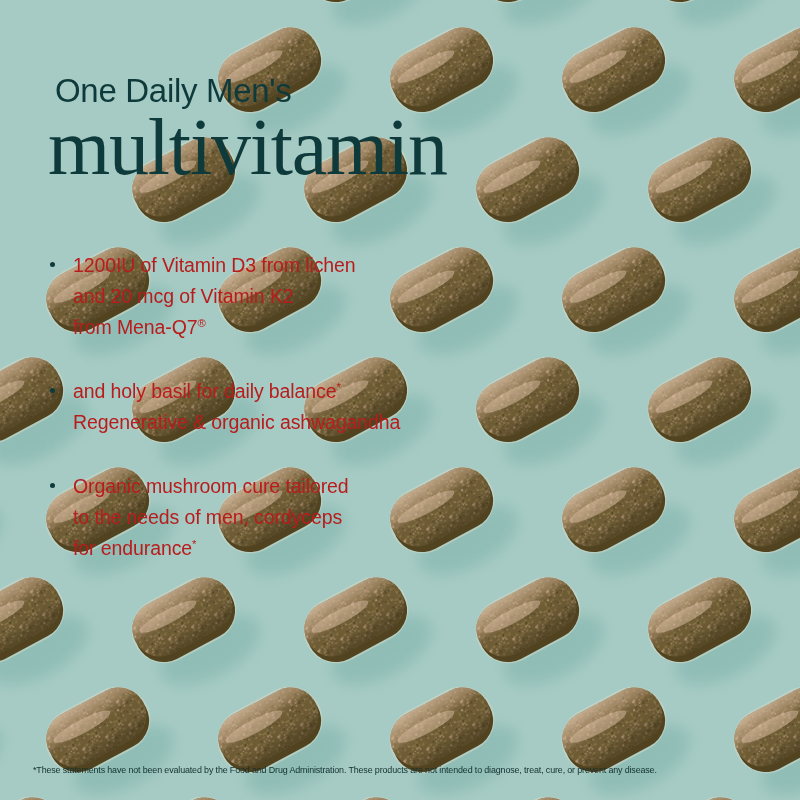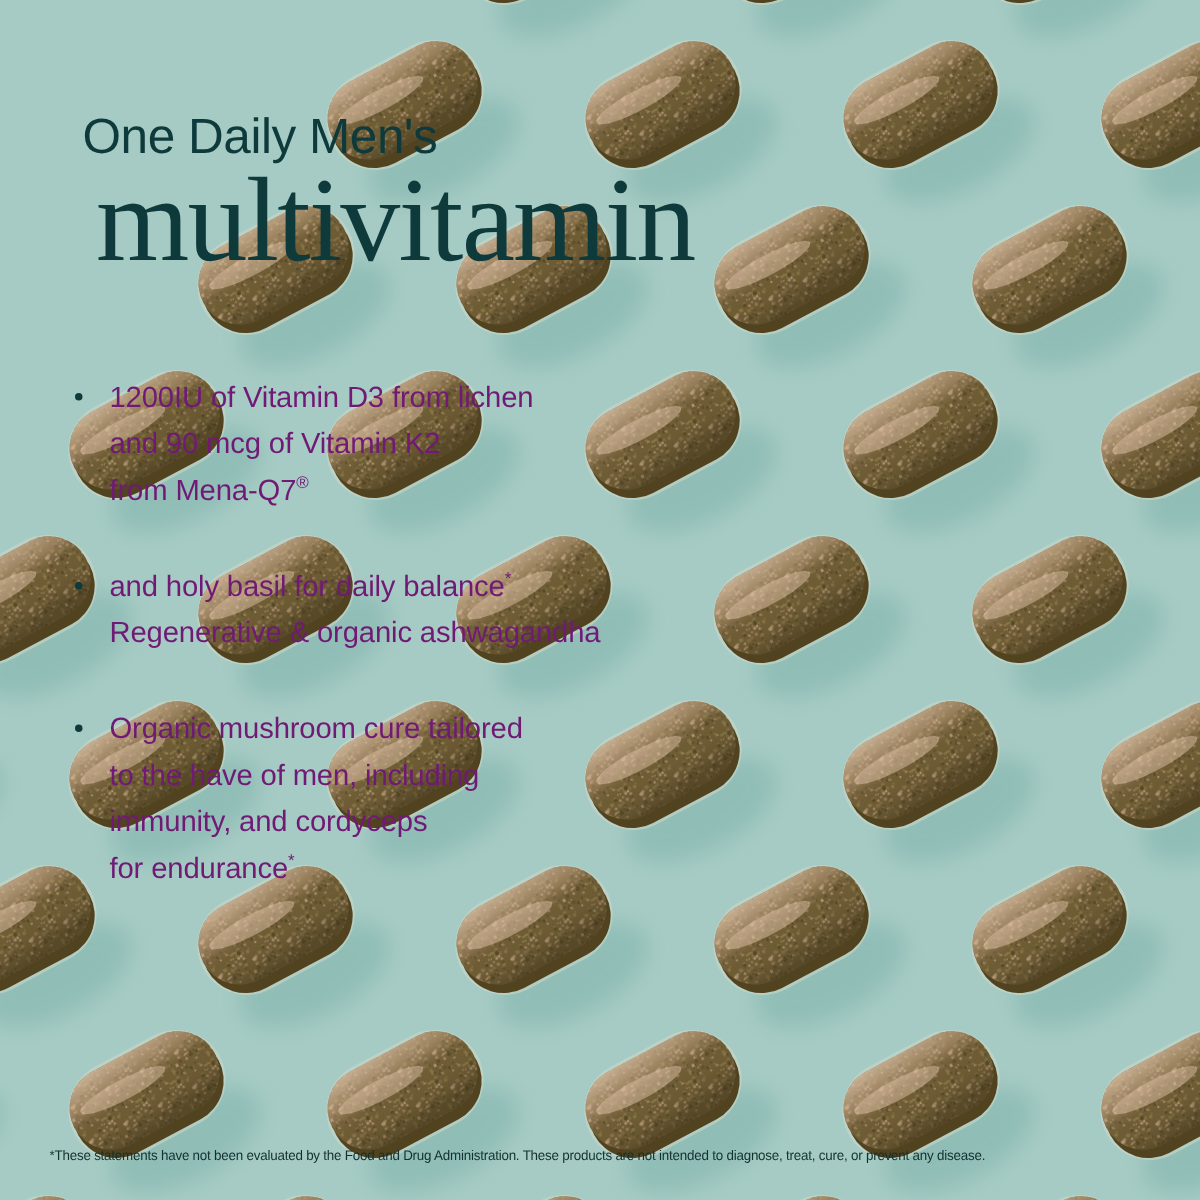--- a/index.html
+++ b/index.html
@@ -42,21 +42,21 @@
     font-size: 33px;
     line-height: 38px;
     letter-spacing: -0.3px;
     color: #0e3a3b;
     font-weight: 400;
     white-space: nowrap;
   }
 
   .wordmark {
     position: absolute;
-    left: 64px;
+    left: 48px;
     top: 104px;
     font-family: "Liberation Serif", "DejaVu Serif", serif;
     font-size: 80px;
     line-height: 86px;
     letter-spacing: -1.2px;
     color: #0e3a3b;
     font-weight: 400;
     white-space: nowrap;
   }
 
@@ -66,21 +66,21 @@
     top: 250px;
     width: 470px;
   }
 
   .bullet {
     position: relative;
     padding-left: 27px;
     margin-bottom: 33px;
     font-size: 19.5px;
     line-height: 31px;
-    color: #701a75;
+    color: #b91c1c;
     letter-spacing: -0.1px;
   }
 
   .bullet:last-child { margin-bottom: 0; }
 
   .bullet .dot {
     position: absolute;
     left: 4px;
     top: 12px;
     width: 5px;
@@ -616,33 +616,32 @@
   <div id="content">
 
     <div class="eyebrow">One Daily Men's</div>
 
     <div class="wordmark">multivitamin</div>
 
     <div class="bullets" id="bullet-list">
         <div class="bullet">
           <span class="dot"></span>
           <span class="txt">1200IU of Vitamin D3 from lichen</span>
-          <span class="txt">and 90 mcg of Vitamin K2</span>
+          <span class="txt">and 20 mcg of Vitamin K2</span>
           <span class="txt">from Mena-Q7<span class="sup">®</span></span>
         </div>
         <div class="bullet">
           <span class="dot"></span>
           <span class="txt">and holy basil for daily balance<span class="sup">*</span></span>
           <span class="txt">Regenerative &amp; organic ashwagandha</span>
         </div>
         <div class="bullet">
           <span class="dot"></span>
           <span class="txt">Organic mushroom cure tailored</span>
-          <span class="txt">to the have of men, including</span>
-          <span class="txt">immunity, and cordyceps</span>
+          <span class="txt">to the needs of men, cordyceps</span>
           <span class="txt">for endurance<span class="sup">*</span></span>
         </div>
       </div>
 
   </div>
 
   <div class="disclaimer">*These statements have not been evaluated by the Food and Drug Administration. These products are not intended to diagnose, treat, cure, or prevent any disease.</div>
 
 </div>
 

